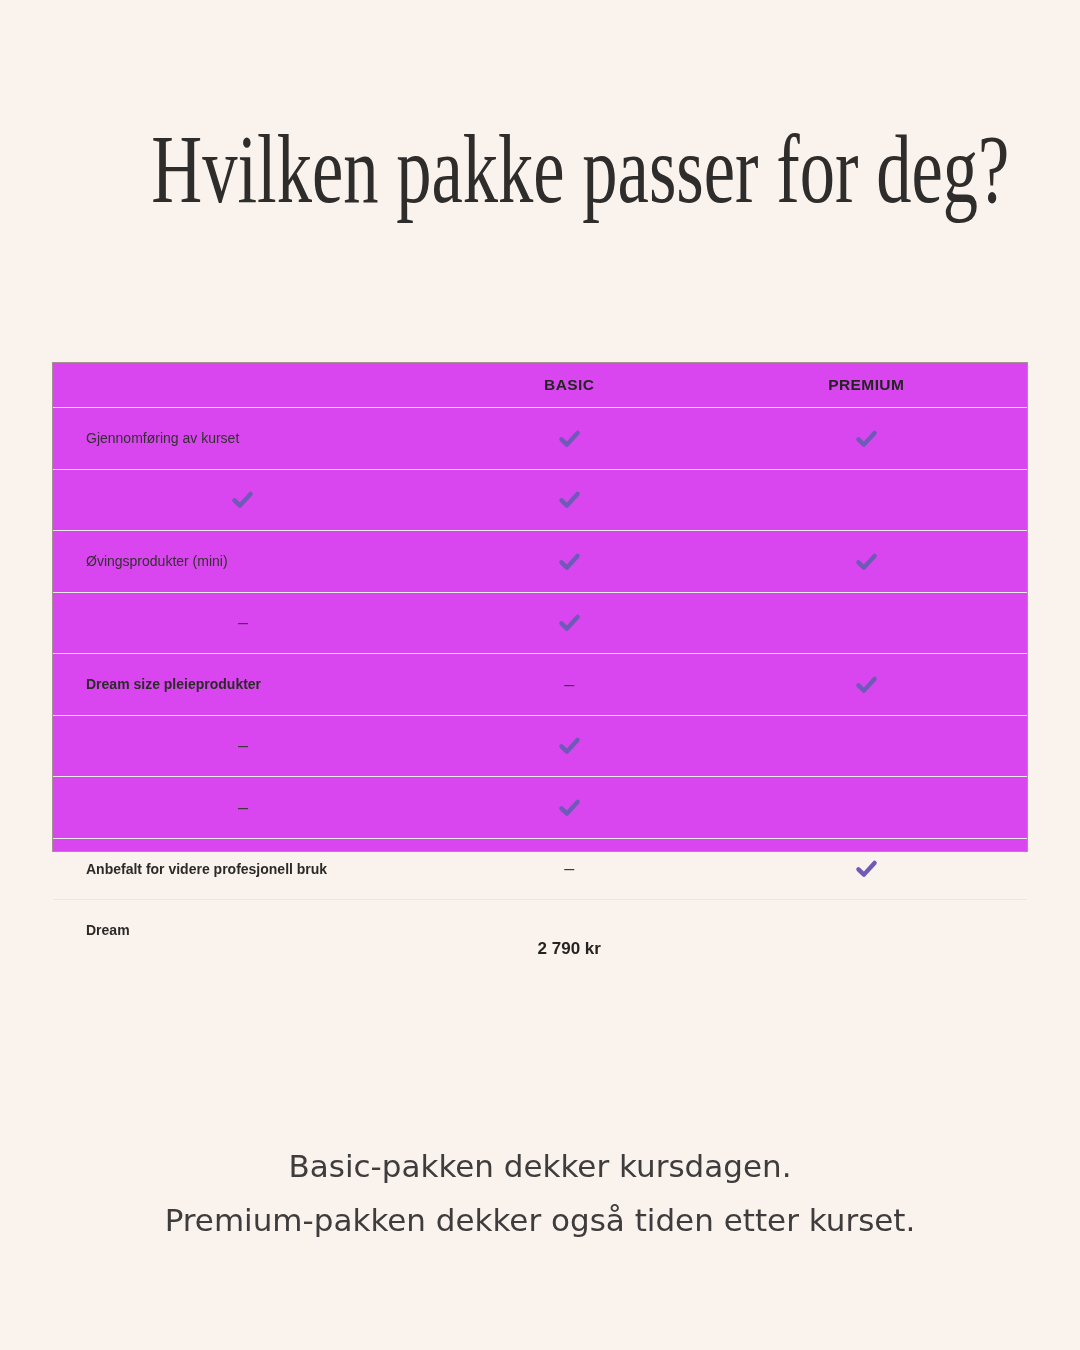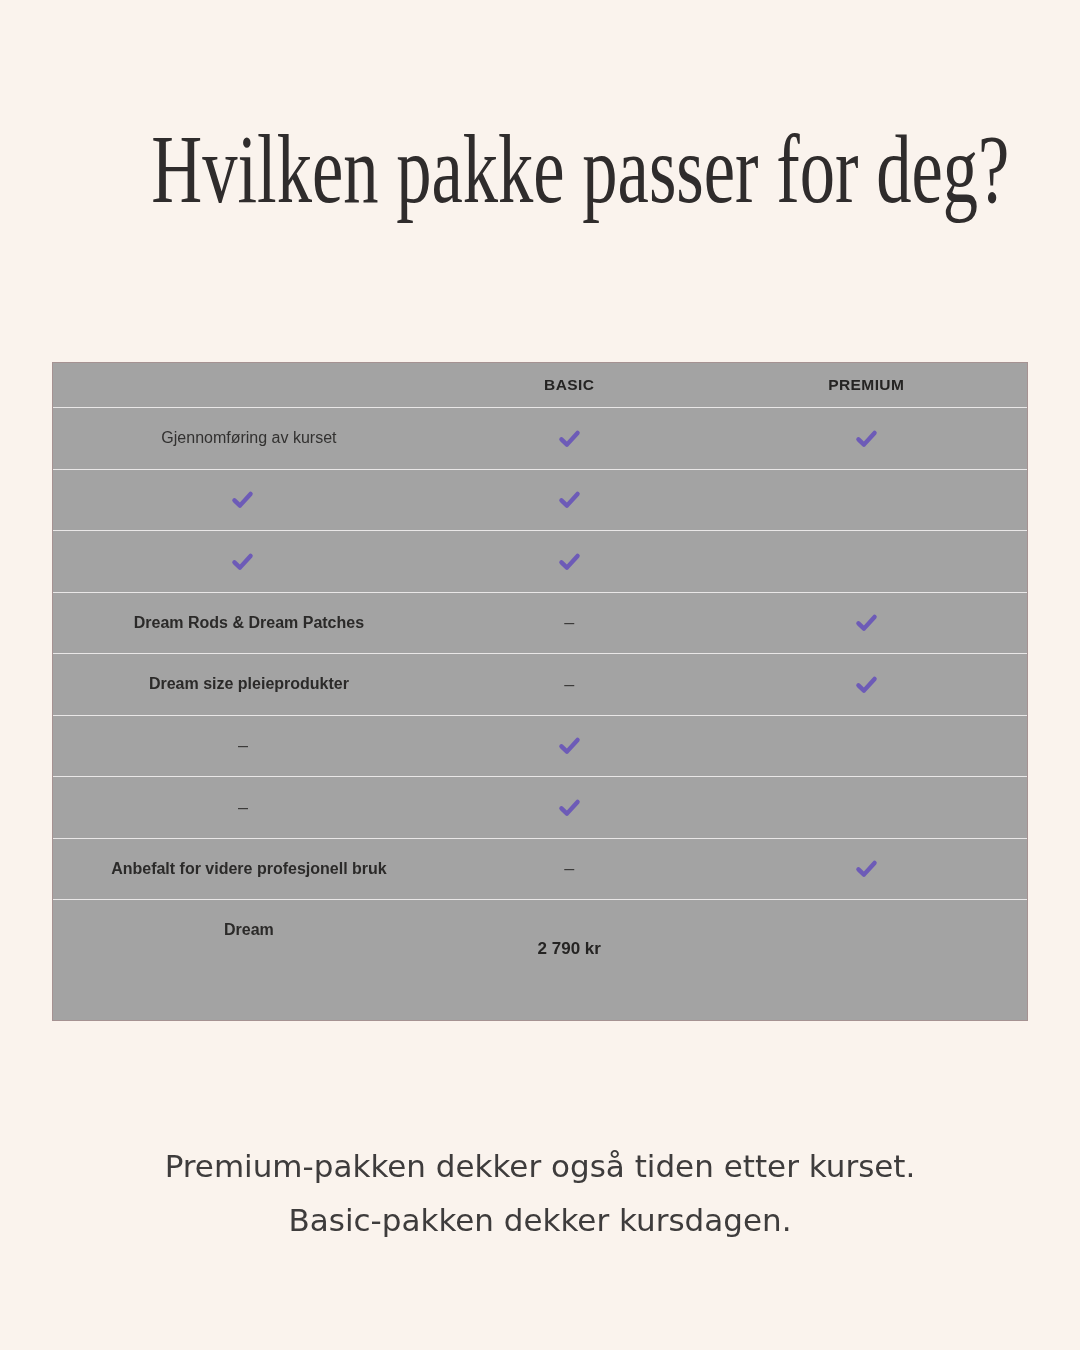--- a/index.html
+++ b/index.html
@@ -24,22 +24,22 @@
     color:#2f2c2c;
     white-space:nowrap;
     transform:scaleX(0.72);
     transform-origin:50% 50%;
   }
 
   
   .card {
     position:absolute;
     left:52px; top:362px;
-    width:976px; height:659px;
-    background:#a3a3a3;
+    width:976px; height:490px;
+    background:#d946ef;
     border:1.5px solid #a59292;
   }
   .thead {
     display:grid;
     grid-template-columns:39% 28% 33%;
     height:44px;
     align-items:center;
   }
   .th {
     text-align:center;
@@ -49,24 +49,23 @@
     color:#252423;
   }
   .trow {
     display:grid;
     grid-template-columns:39% 28% 33%;
     height:61.5px;
     align-items:center;
     border-top:1px solid #e9e7e7;
   }
   .cell.label {
-    padding-left:12px;
-    font-size:16px;
+    padding-left:33px;
+    font-size:14px;
     color:#323130;
-    text-align:center;
   }
   .cell.label.bold { font-weight:700; color:#2b2a29; }
   .cell.val { text-align:center; }
   .cell.val svg { vertical-align:middle; }
   .cell.val.dash { font-size:18px; color:#3c3b3a; }
   .cell.val.price { font-weight:700; font-size:17px; color:#252423;margin-top:38px; }
 
   
   .caption {
     position:absolute;
@@ -105,30 +104,30 @@
     <div class="cell val"><svg viewBox="0 0 24 24" width="23" height="23">
             <path d="M3.6 12.9 L9.3 18.4 L20.4 6.2" fill="none" stroke="#6d5bb7" stroke-width="4.6" stroke-linecap="round" stroke-linejoin="round"></path>
           </svg></div>
     <div class="cell val"><svg viewBox="0 0 24 24" width="23" height="23">
             <path d="M3.6 12.9 L9.3 18.4 L20.4 6.2" fill="none" stroke="#6d5bb7" stroke-width="4.6" stroke-linecap="round" stroke-linejoin="round"></path>
           </svg></div>
   </div>
 
 
   <div class="trow">
+    <div class="cell label">Øvingsprodukter (mini)</div>
     <div class="cell val"><svg viewBox="0 0 24 24" width="23" height="23">
             <path d="M3.6 12.9 L9.3 18.4 L20.4 6.2" fill="none" stroke="#6d5bb7" stroke-width="4.6" stroke-linecap="round" stroke-linejoin="round"></path>
           </svg></div>
     <div class="cell val"><svg viewBox="0 0 24 24" width="23" height="23">
             <path d="M3.6 12.9 L9.3 18.4 L20.4 6.2" fill="none" stroke="#6d5bb7" stroke-width="4.6" stroke-linecap="round" stroke-linejoin="round"></path>
           </svg></div>
   </div>
 
   <div class="trow">
-    <div class="cell label bold">Dream Rods &amp; Dream Patches</div>
     <div class="cell val dash">–</div>
     <div class="cell val"><svg viewBox="0 0 24 24" width="23" height="23">
             <path d="M3.6 12.9 L9.3 18.4 L20.4 6.2" fill="none" stroke="#6d5bb7" stroke-width="4.6" stroke-linecap="round" stroke-linejoin="round"></path>
           </svg></div>
   </div>
 
   <div class="trow">
     <div class="cell label bold">Dream size pleieprodukter</div>
     <div class="cell val dash">–</div>
     <div class="cell val"><svg viewBox="0 0 24 24" width="23" height="23">
@@ -159,15 +158,15 @@
   </div>
 
   <div class="trow">
     <div class="cell label bold">Dream</div>
     <div class="cell val price">2 790 kr</div>
   </div>
 </div>
 </div>
 
 <div class="caption">
+  <div>Basic-pakken dekker kursdagen.</div>
   <div>Premium-pakken dekker også tiden etter kurset.</div>
-  <div>Basic-pakken dekker kursdagen.</div>
 </div>
 
 </body></html>

